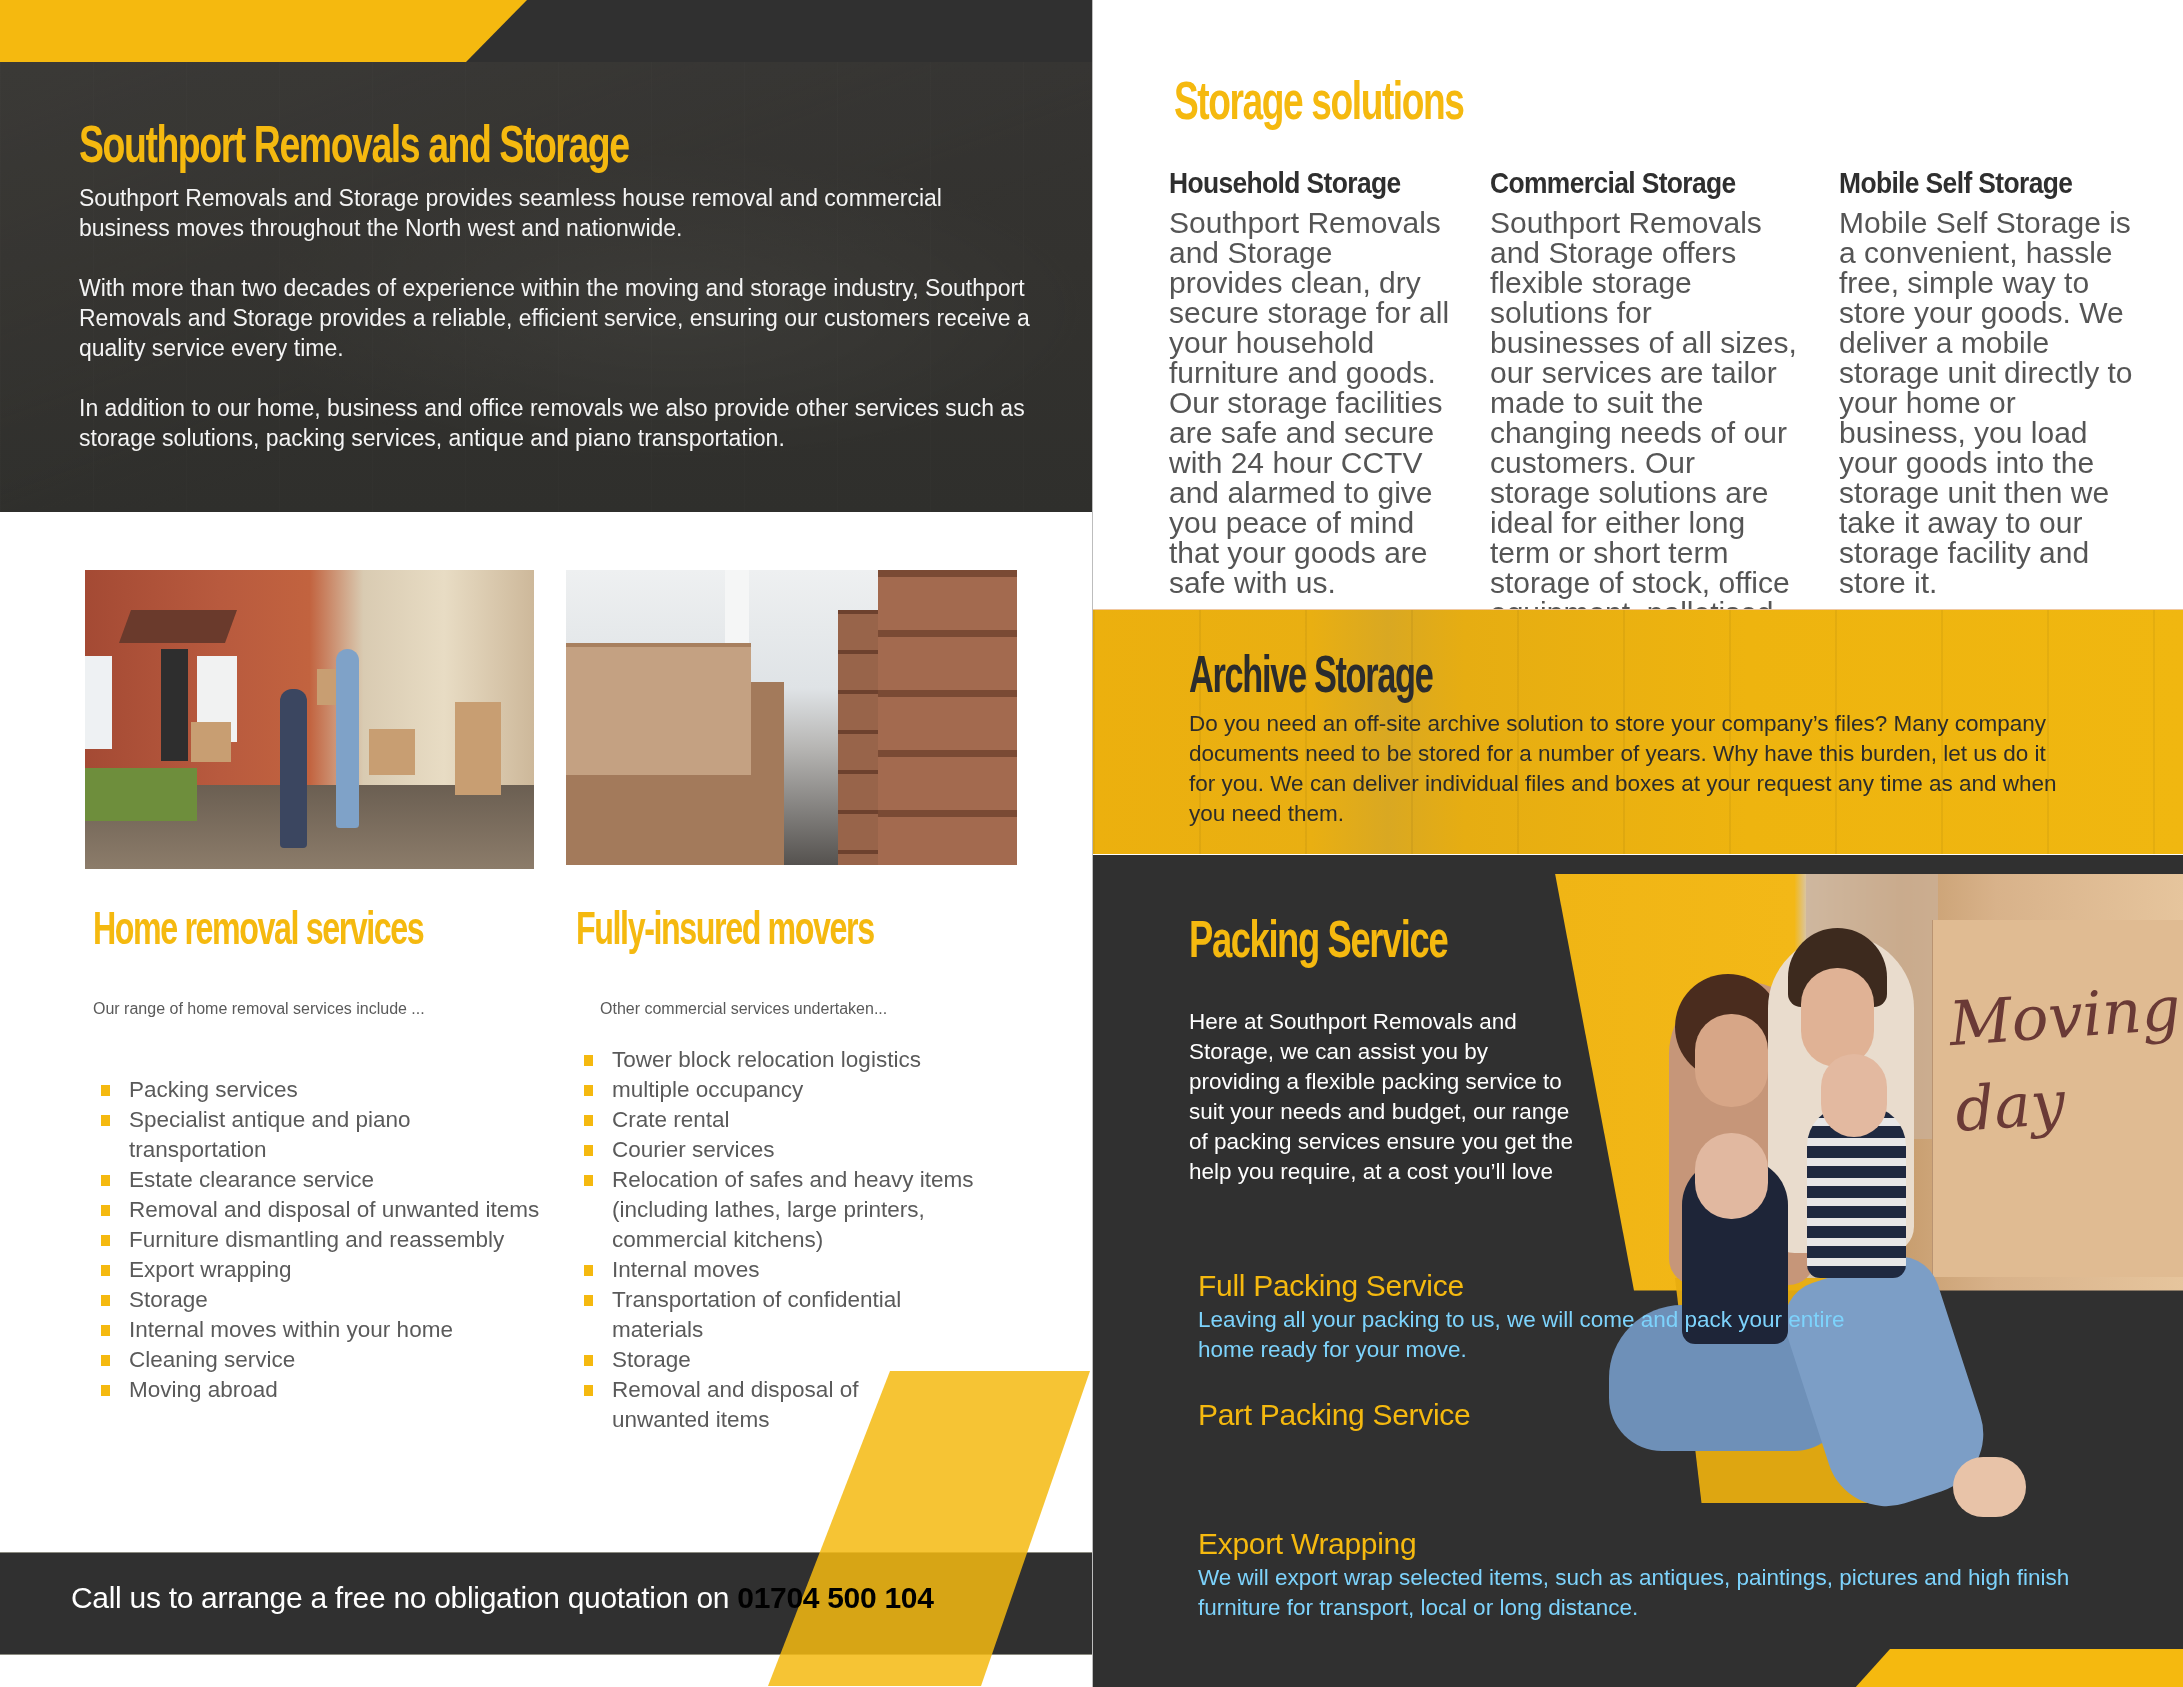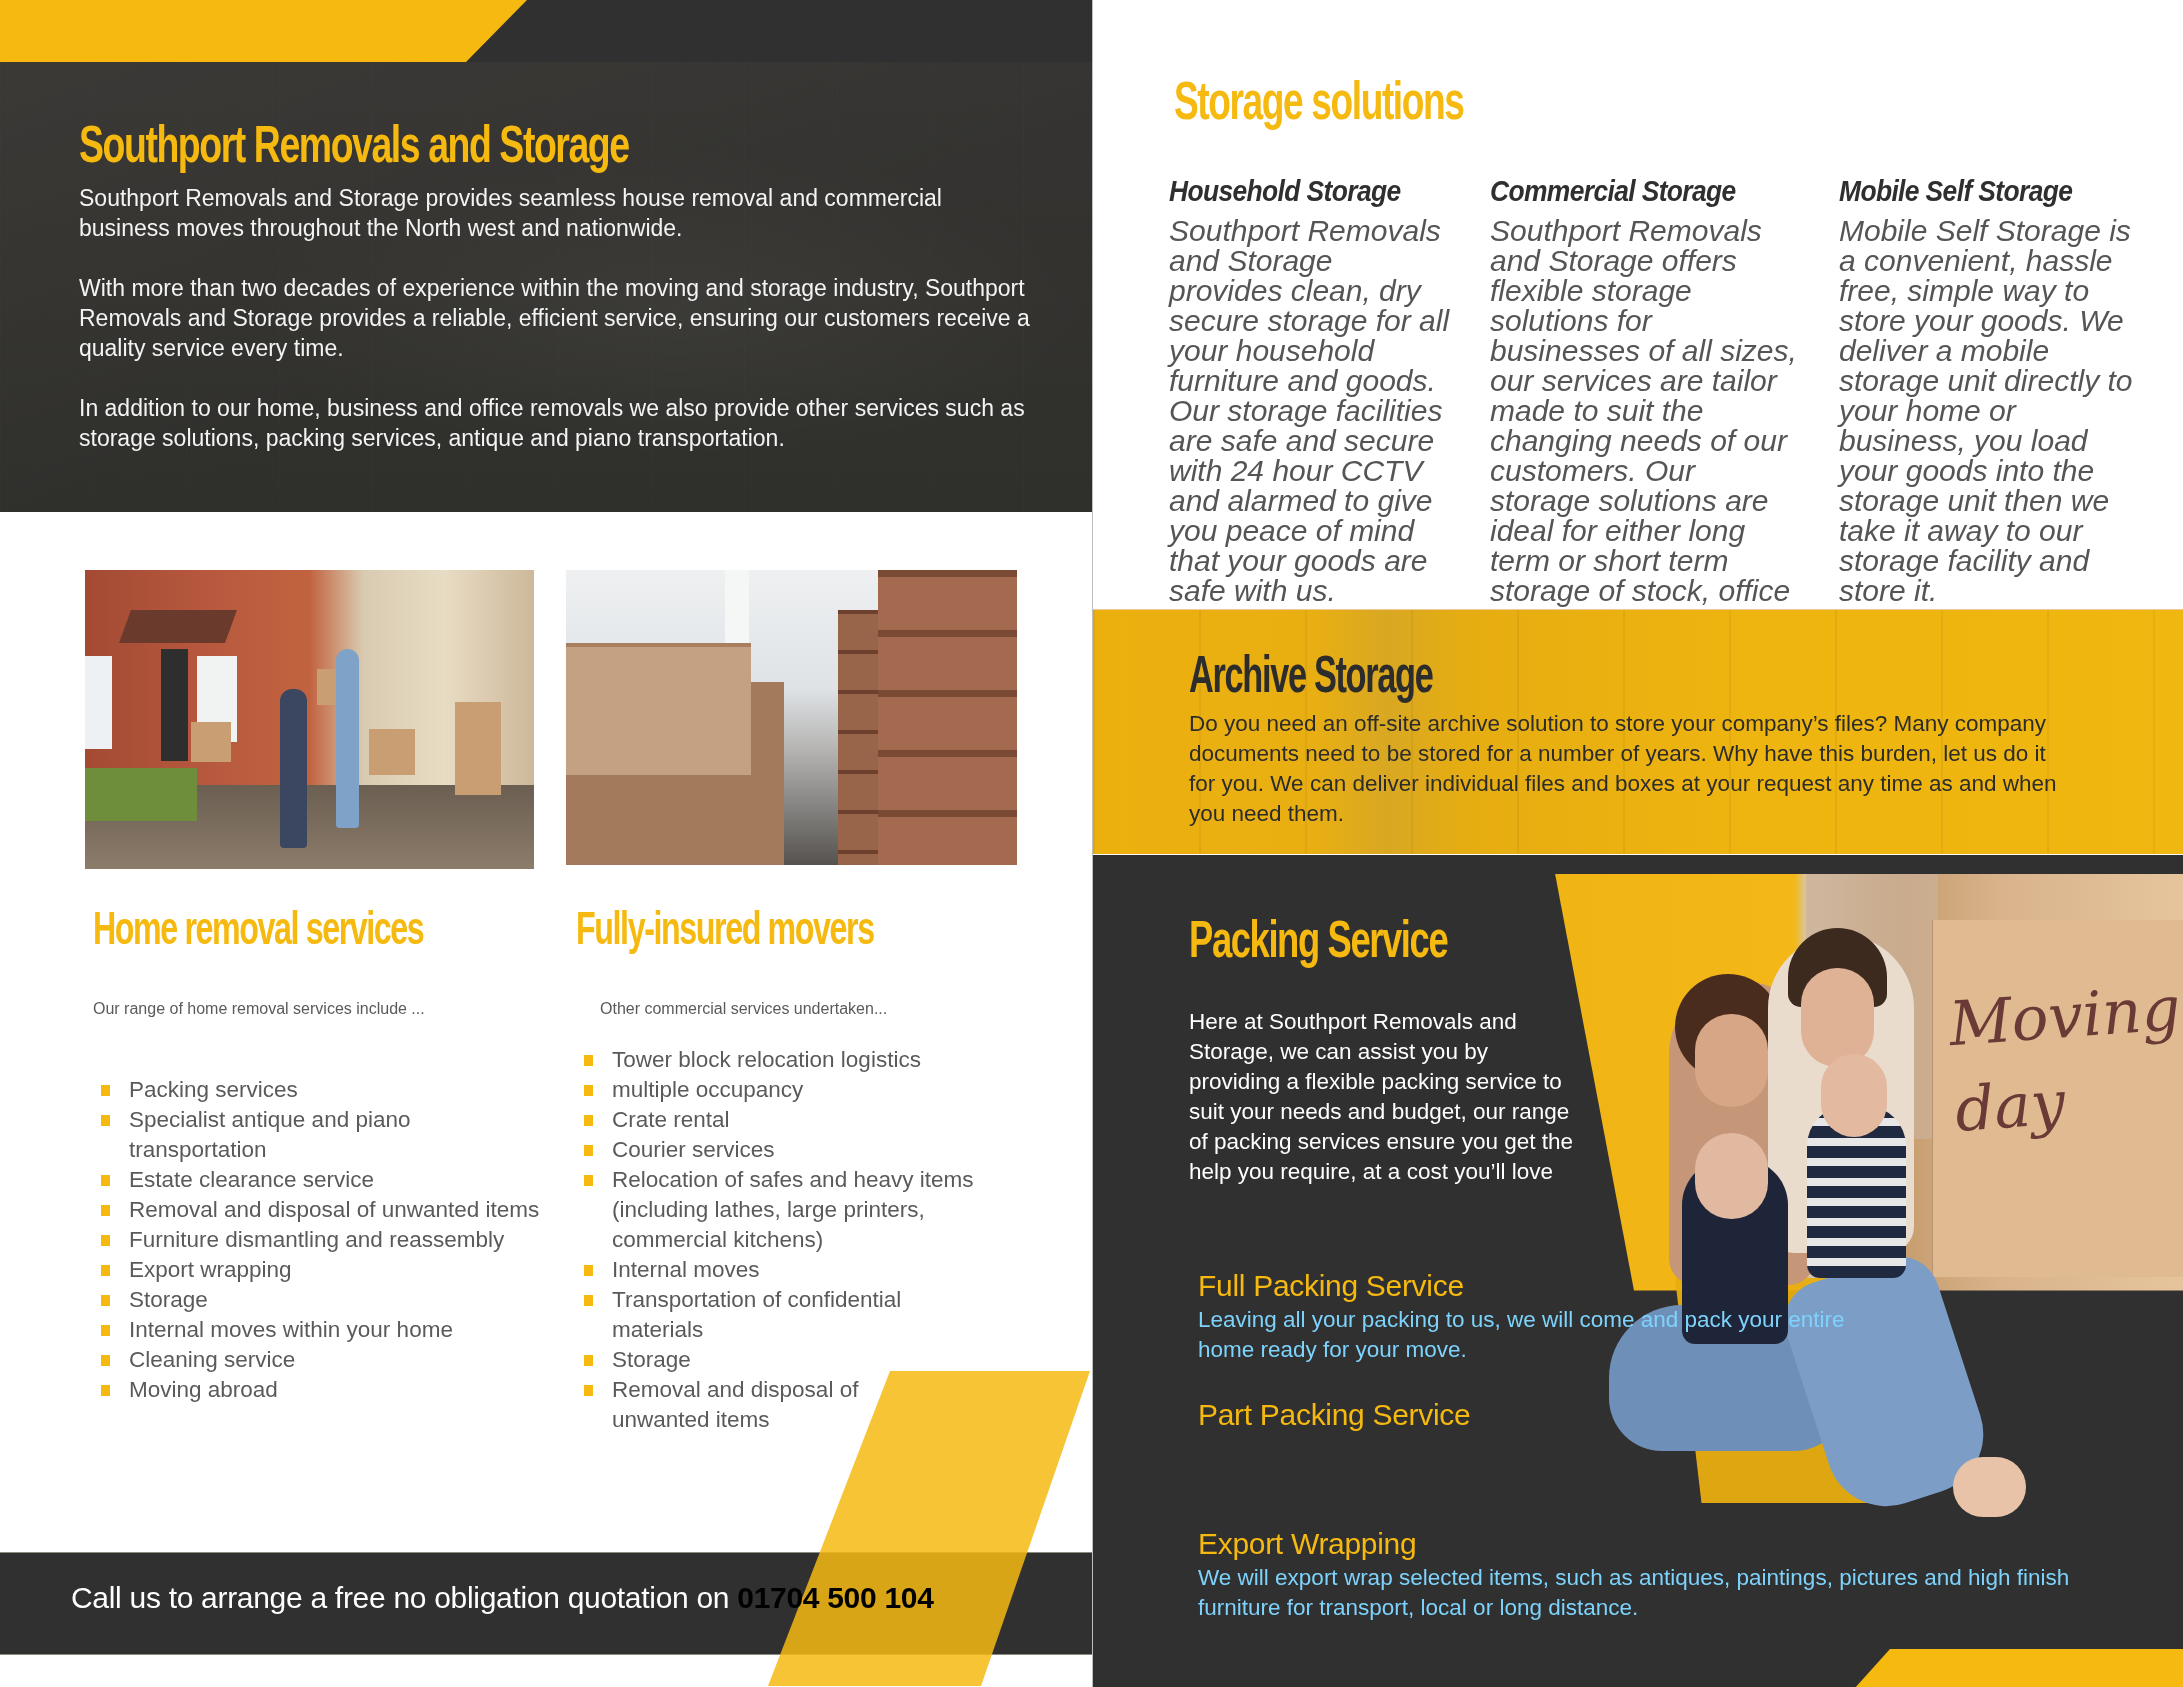--- a/index.html
+++ b/index.html
@@ -67,21 +67,21 @@
   .cta-text { position: absolute; left: 71px; top: 1581px; font-size: 30px; color: #ffffff; font-weight: 300; white-space: nowrap; z-index: 3; letter-spacing: -0.3px; }
   .cta-phone { font-weight: 700; color: #000000; }
   .slash-shape { position: absolute; left: 728px; top: 1371px; width: 370px; height: 318px; z-index: 2;
                  background: rgba(244,186,16,0.85);
                  clip-path: polygon(162px 0, 362px 0, 253px 315px, 40px 315px); }
 
   
   .right-page { position: absolute; left: 1092px; top: 0; width: 1092px; height: 1688px; background: #fff; border-left: 1.3px solid #bdbdbd; overflow: hidden; }
   .storage-title { left: 81px; top: 70px; font-size: 53px; color: #F5B90F; transform: scaleX(0.70); }
   .cols { position: absolute; top: 156px; left: 76px; width: 1006px; display: flex; }
-  .col { position: absolute; top: 16px; font-style: italic; }
+  .col { position: absolute; top: 8px; }
   .col h3 { font-size: 30px; line-height: 37px; color: #2f2f2f; font-weight: 700; letter-spacing: -0.7px; margin-bottom: 6.6px; white-space: nowrap; transform: scaleX(0.88); transform-origin: left top; }
   .col p { font-size: 30px; line-height: 30px; color: #555; font-weight: 300; }
   .col1 { left: 0; width: 284px; }
   .col2 { left: 321px; width: 311px; }
   .col3 { left: 670px; width: 304px; }
 
   .archive { position: absolute; left: 0; top: 609px; width: 1092px; height: 245px; overflow: hidden;
              background:
                repeating-linear-gradient(90deg, rgba(0,0,0,0.05) 0 2px, transparent 2px 106px),
                linear-gradient(90deg, #ecb00e 0%, #e9af12 20%, #d9a822 27%, #e6ad12 34%, #eeb40f 60%, #f0b710 100%);

